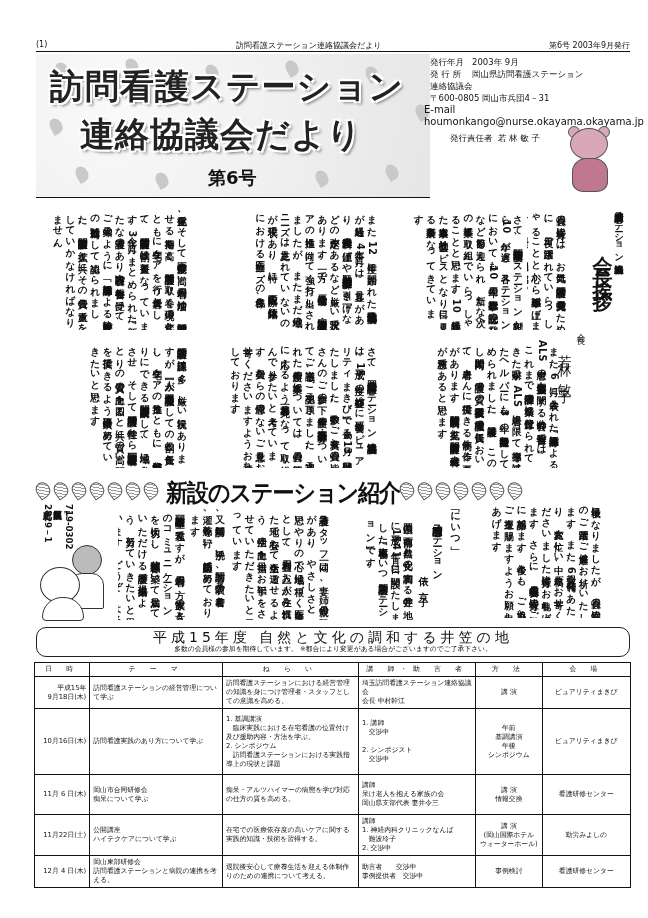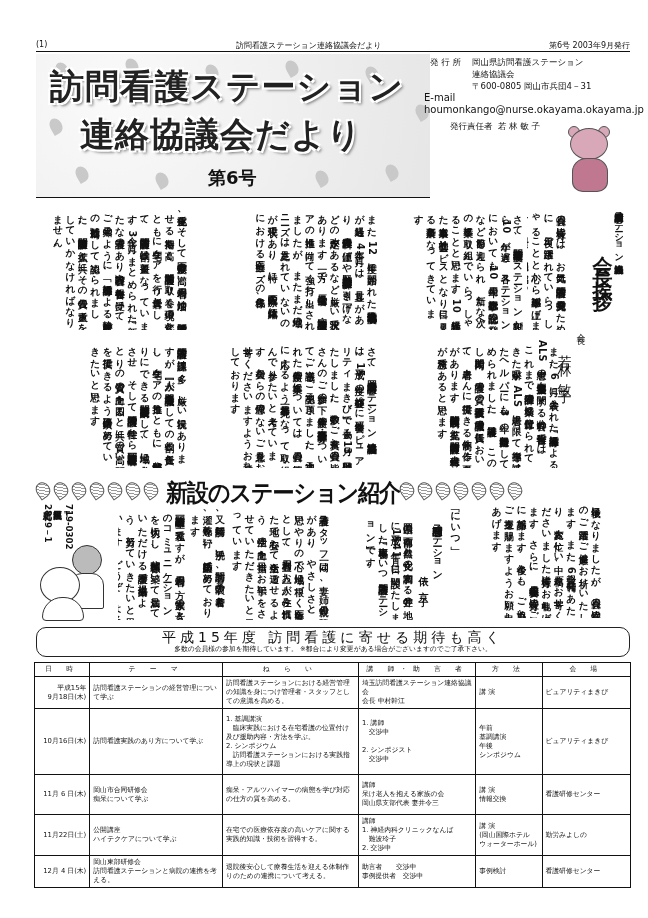--- a/index.html
+++ b/index.html
@@ -16,21 +16,21 @@
   .masthead .leaf { position: absolute; width: 12px; height: 16px; border-radius: 50% 50% 50% 0; background: #c9c9c9; transform: rotate(-30deg); }
   .title-line { position: absolute; font-family: "DejaVu Sans", sans-serif; font-weight: bold; color: #222;
     text-shadow: 0 0 0 #fff, 2px 2px 0 #fff, -2px -2px 0 #fff, 2px -2px 0 #fff, -2px 2px 0 #fff, 3px 3px 3px #777; letter-spacing: 1px; }
   .title-line.t1 { left: 14px; top: 10px; font-size: 34px; }
   .title-line.t2 { left: 44px; top: 58px; font-size: 34px; }
   .issue-no { position: absolute; left: 172px; top: 112px; font-size: 18px; font-weight: bold; color: #111; }
 
   .pubinfo { position: absolute; left: 430px; top: 56px; width: 210px; font-size: 8.5px; line-height: 12px; }
   .pubinfo .row { display: flex; }
   .pubinfo .lbl { width: 42px; }
-  .pubinfo .indent { padding-left: 42px; }
+  .pubinfo .indent { }
   .pubinfo .email { font-size: 10px; margin-left: -6px; }
   .pubinfo .publisher { margin-top: 4px; padding-left: 20px; }
   .bear { position: absolute; left: 562px; top: 128px; width: 56px; height: 66px; }
   .bear .head { position: absolute; left: 8px; top: 0; width: 38px; height: 32px; background: #d8a8b8; border-radius: 50%; border: 1px solid #555; }
   .bear .ear { position: absolute; width: 12px; height: 12px; background: #d8a8b8; border-radius: 50%; border: 1px solid #555; top: -2px; }
   .bear .body { position: absolute; left: 10px; top: 30px; width: 36px; height: 34px; background: #c07890; border-radius: 40% 40% 30% 30%; border: 1px solid #555; }
 
   .vcol { position: absolute; writing-mode: vertical-rl; font-size: 9.6px; line-height: 12.4px; letter-spacing: 0.5px; font-weight: bold; color: #111; overflow: hidden; }
   .greet-head { position: absolute; writing-mode: vertical-rl; }
   .greet-title { left: 590px; top: 240px; font-size: 20px; font-weight: bold; letter-spacing: 12px; }
@@ -53,21 +53,21 @@
   .ninitsu-org { position: absolute; left: 430px; top: 518px; writing-mode: vertical-rl; font-size: 10px; font-weight: bold; }
   .ninitsu-author { position: absolute; left: 416px; top: 568px; writing-mode: vertical-rl; font-size: 10px; font-weight: bold; letter-spacing: 6px; }
 
   .plan-banner { position: absolute; left: 36px; top: 627px; width: 594px; height: 30px; border: 1px solid #222; border-radius: 10px; background: #fff; text-align: center; }
   .plan-title { font-size: 14px; letter-spacing: 4px; line-height: 16px; margin-top: 1px; }
   .plan-note { font-size: 6.8px; line-height: 9px; }
 
   table.plan { position: absolute; left: 34px; top: 662px; width: 597px; border-collapse: collapse; font-size: 6.8px; line-height: 9px; }
   table.plan th, table.plan td { border: 1px solid #111; padding: 2px 3px; vertical-align: middle; font-weight: normal; }
   table.plan th { height: 12px; text-align: center; letter-spacing: 6px; }
-  table.plan td.c { }
+  table.plan td.c { text-align: center; }
   table.plan td.date { text-align: right; white-space: pre-line; }
   table.plan td.pre { white-space: pre-line; }
 </style>
 </head>
 <body>
 
 <div class="page-header">
   <span class="pnum">(1)</span>
   <span class="ptitle">訪問看護ステーション連絡協議会だより</span>
   <span class="pissue">第6号 2003年9月発行</span>
@@ -85,20 +85,24 @@
   <span class="leaf" style="left:120px;top:118px"></span>
   <span class="leaf" style="left:280px;top:116px"></span>
   <span class="leaf" style="left:350px;top:110px"></span>
   <div class="title-line t1">訪問看護ステーション</div>
   <div class="title-line t2">連絡協議会だより</div>
   <div class="issue-no">第6号</div>
 </div>
 
 <div class="pubinfo">
   <div class="row">
+      <span class="lbl">発行年月</span>
+      <span>2003年 9月</span>
+    </div>
+  <div class="row">
       <span class="lbl">発 行 所</span>
       <span>岡山県訪問看護ステーション</span>
     </div>
   <div class="indent">連絡協議会</div>
   <div class="indent">〒600-0805 岡山市兵団4－31</div>
   <div class="email">E-mail houmonkango@nurse.okayama.okayama.jp</div>
   <div class="publisher"><span>発行責任者</span>&nbsp;&nbsp;<span>若 林 敏 子</span></div>
 </div>
 <div class="bear">
   <span class="ear" style="left:6px"></span>
@@ -159,21 +163,21 @@
   <div>新庄2829－1</div>
 </div>
 <div class="illustration">
   <span class="nurse"></span>
     <span class="nurse-body"></span>
   <span class="girl"></span>
     <span class="girl-body"></span>
 </div>
 
 <div class="plan-banner">
-  <div class="plan-title">平成15年度 訪問看護に寄せる期待も高く</div>
+  <div class="plan-title">平成15年度 自然と文化の調和する井笠の地</div>
   <div class="plan-note">多数の会員様の参加を期待しています。 ※都合により変更がある場合がございますのでご了承下さい。</div>
 </div>
 
 <table class="plan">
   <colgroup>
     <col style="width:50px">
       <col style="width:120px">
       <col style="width:123px">
       <col style="width:106px">
       <col style="width:60px">

